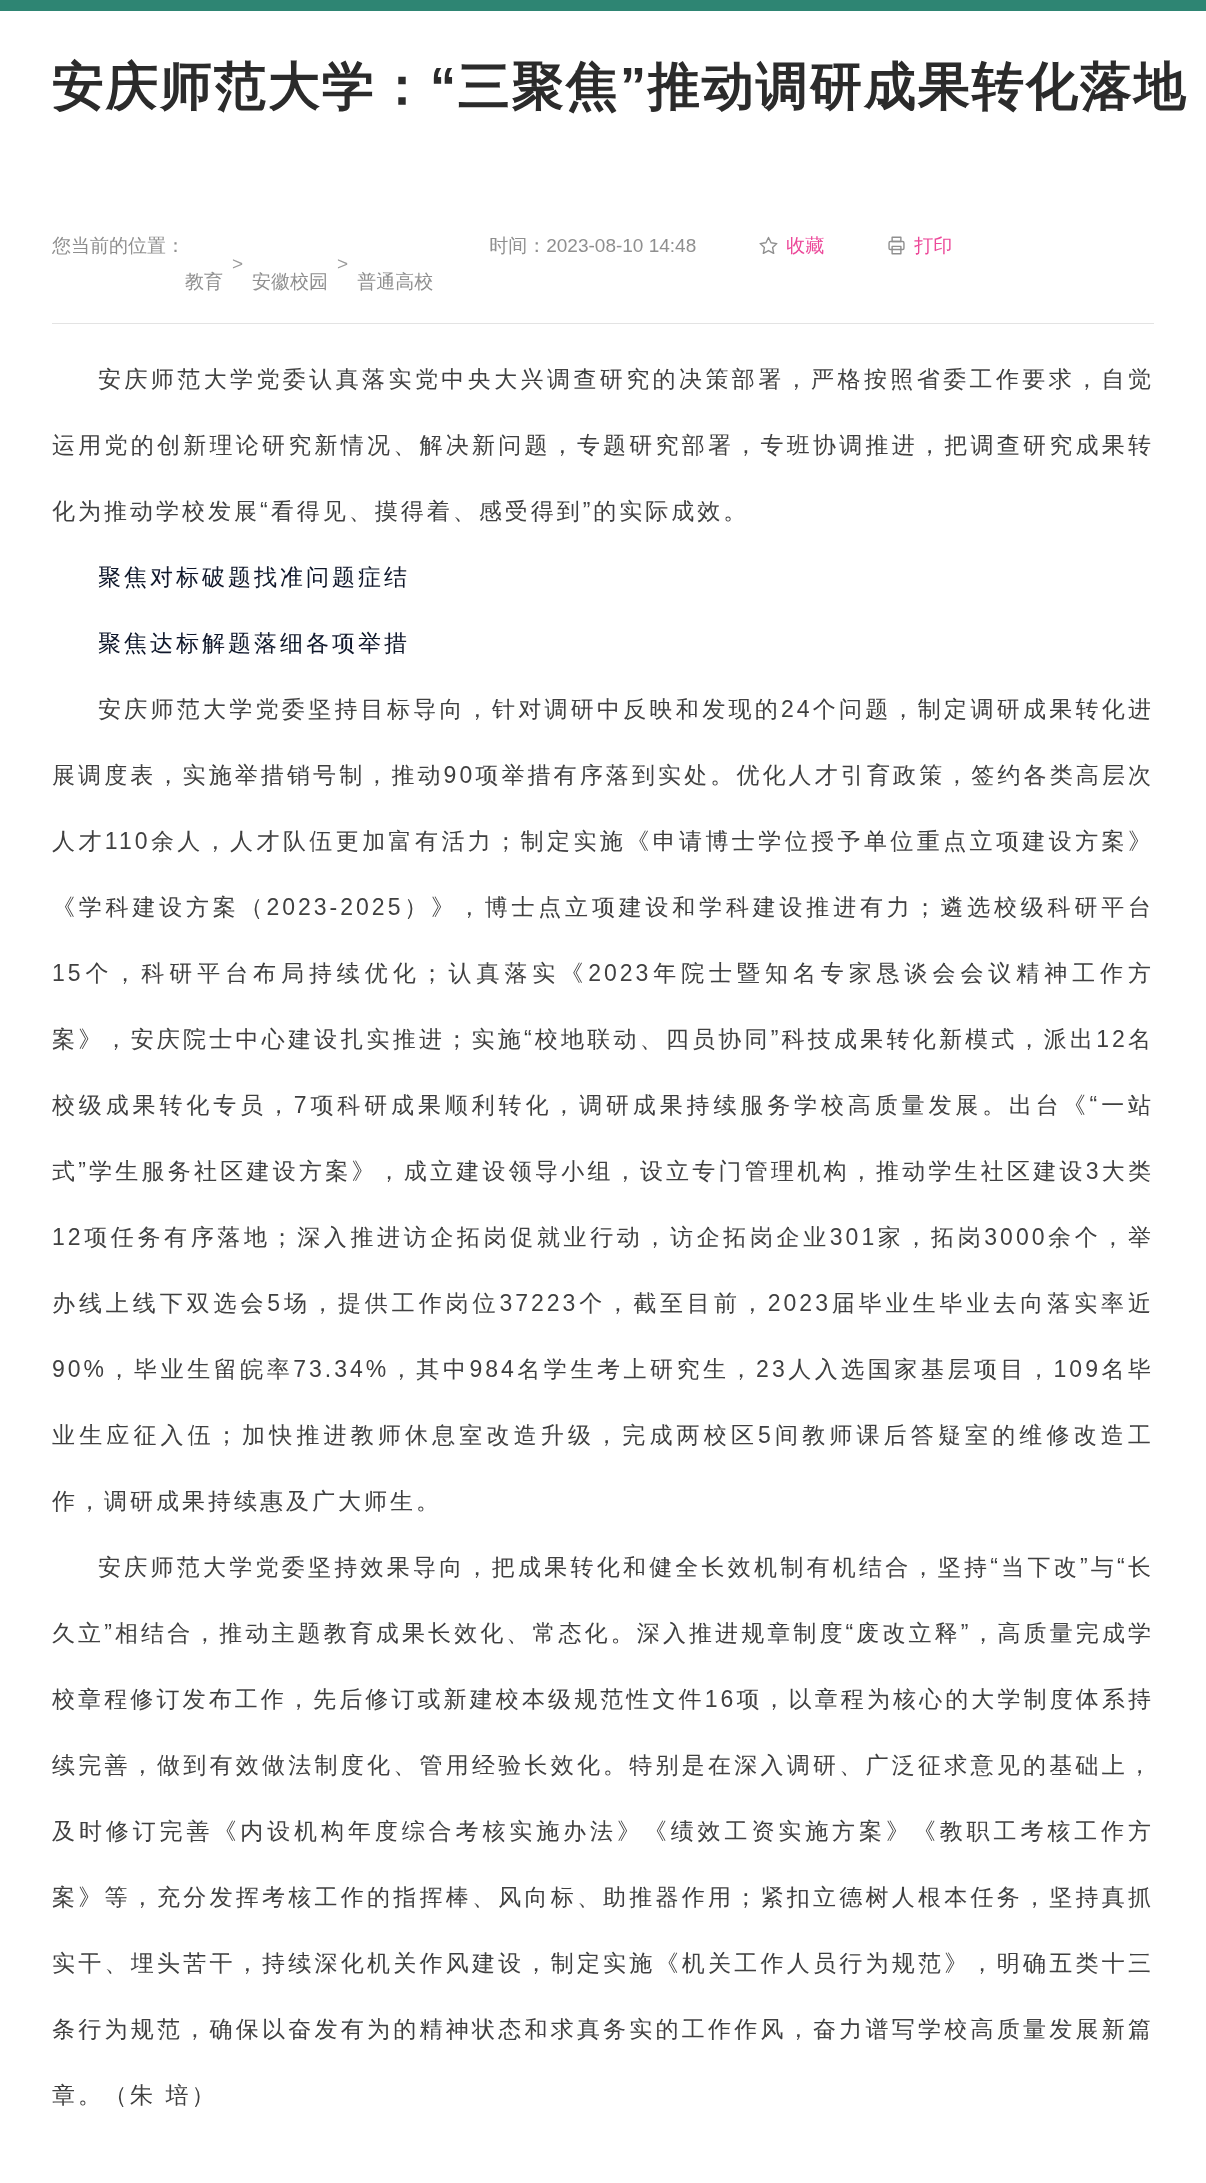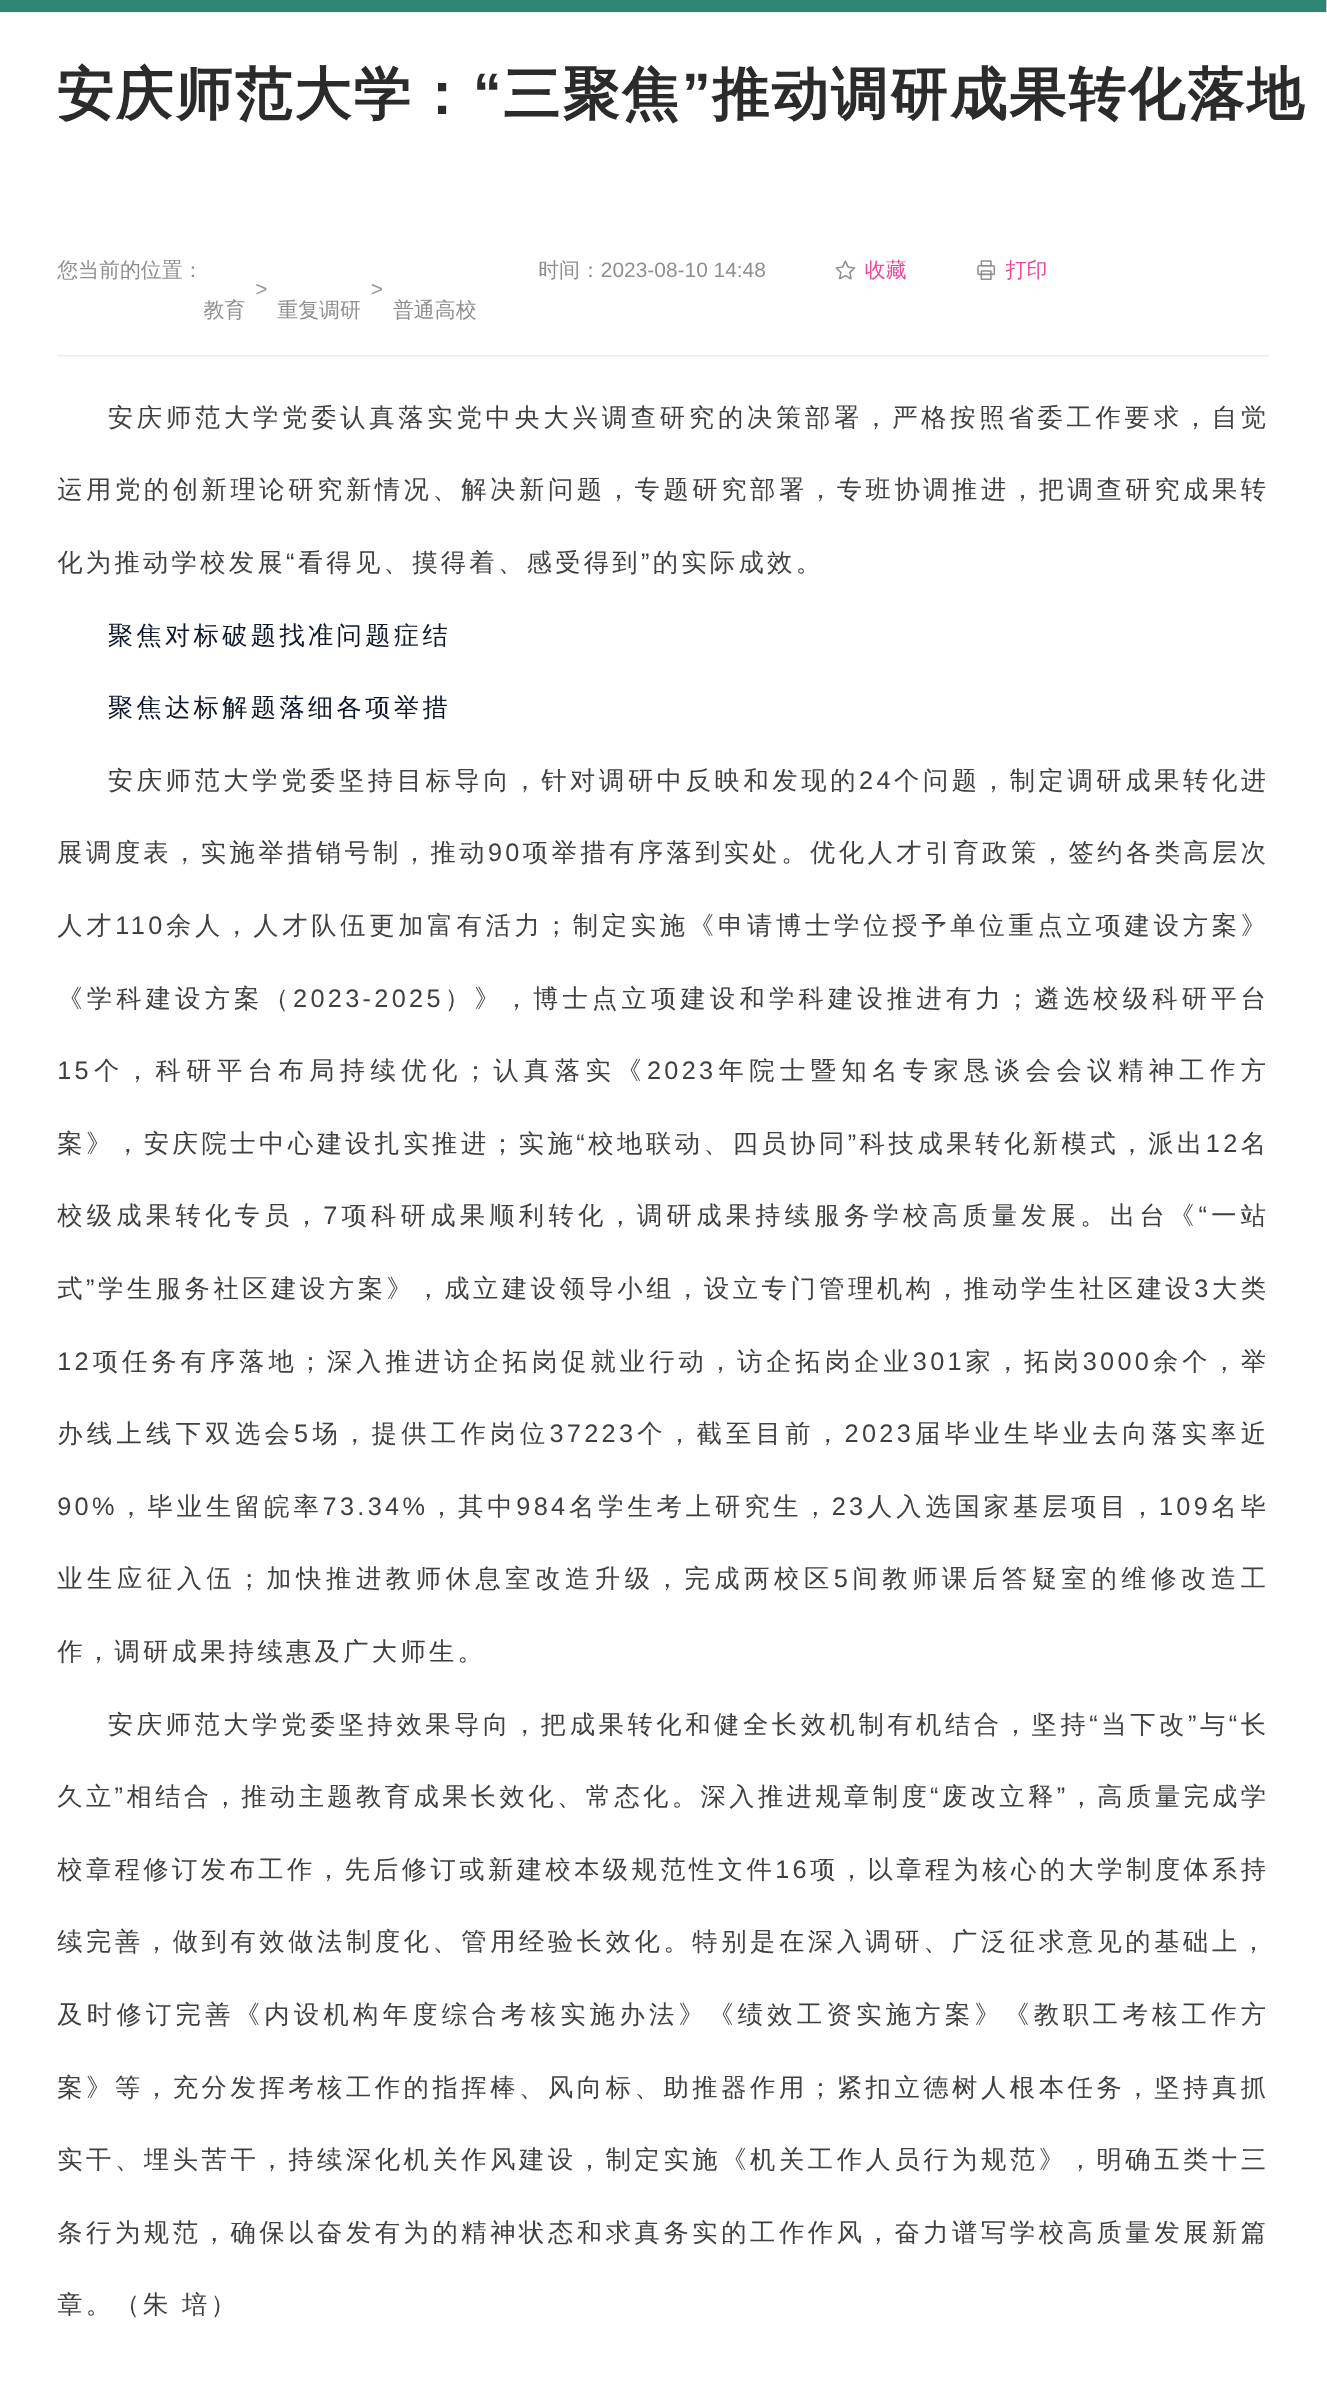--- a/index.html
+++ b/index.html
@@ -82,21 +82,21 @@
 
 <div class="content">
 
   <h1 class="page-title">安庆师范大学：“三聚焦”推动调研成果转化落地</h1>
 
   <div class="meta-row">
     <span class="crumb-label">您当前的位置：</span>
     <span class="crumbs">
       <a class="crumb-link">教育</a>
       <span class="crumb-sep">&gt;</span>
-      <a class="crumb-link">重复调研</a>
+      <a class="crumb-link">安徽校园</a>
       <span class="crumb-sep">&gt;</span>
       <a class="crumb-link">普通高校</a>
     </span>
     <span class="meta-time">时间：2023-08-10 14:48</span>
     <span class="meta-action">
       <span class="ico">
         <svg width="21" height="21" viewBox="0 0 24 24" fill="none" stroke="#8f8f8f" stroke-width="1.6" stroke-linejoin="round">
           <path d="M12 2.8 L14.9 8.9 L21.5 9.8 L16.7 14.4 L17.9 21 L12 17.8 L6.1 21 L7.3 14.4 L2.5 9.8 L9.1 8.9 Z"></path>
         </svg>
       </span>

